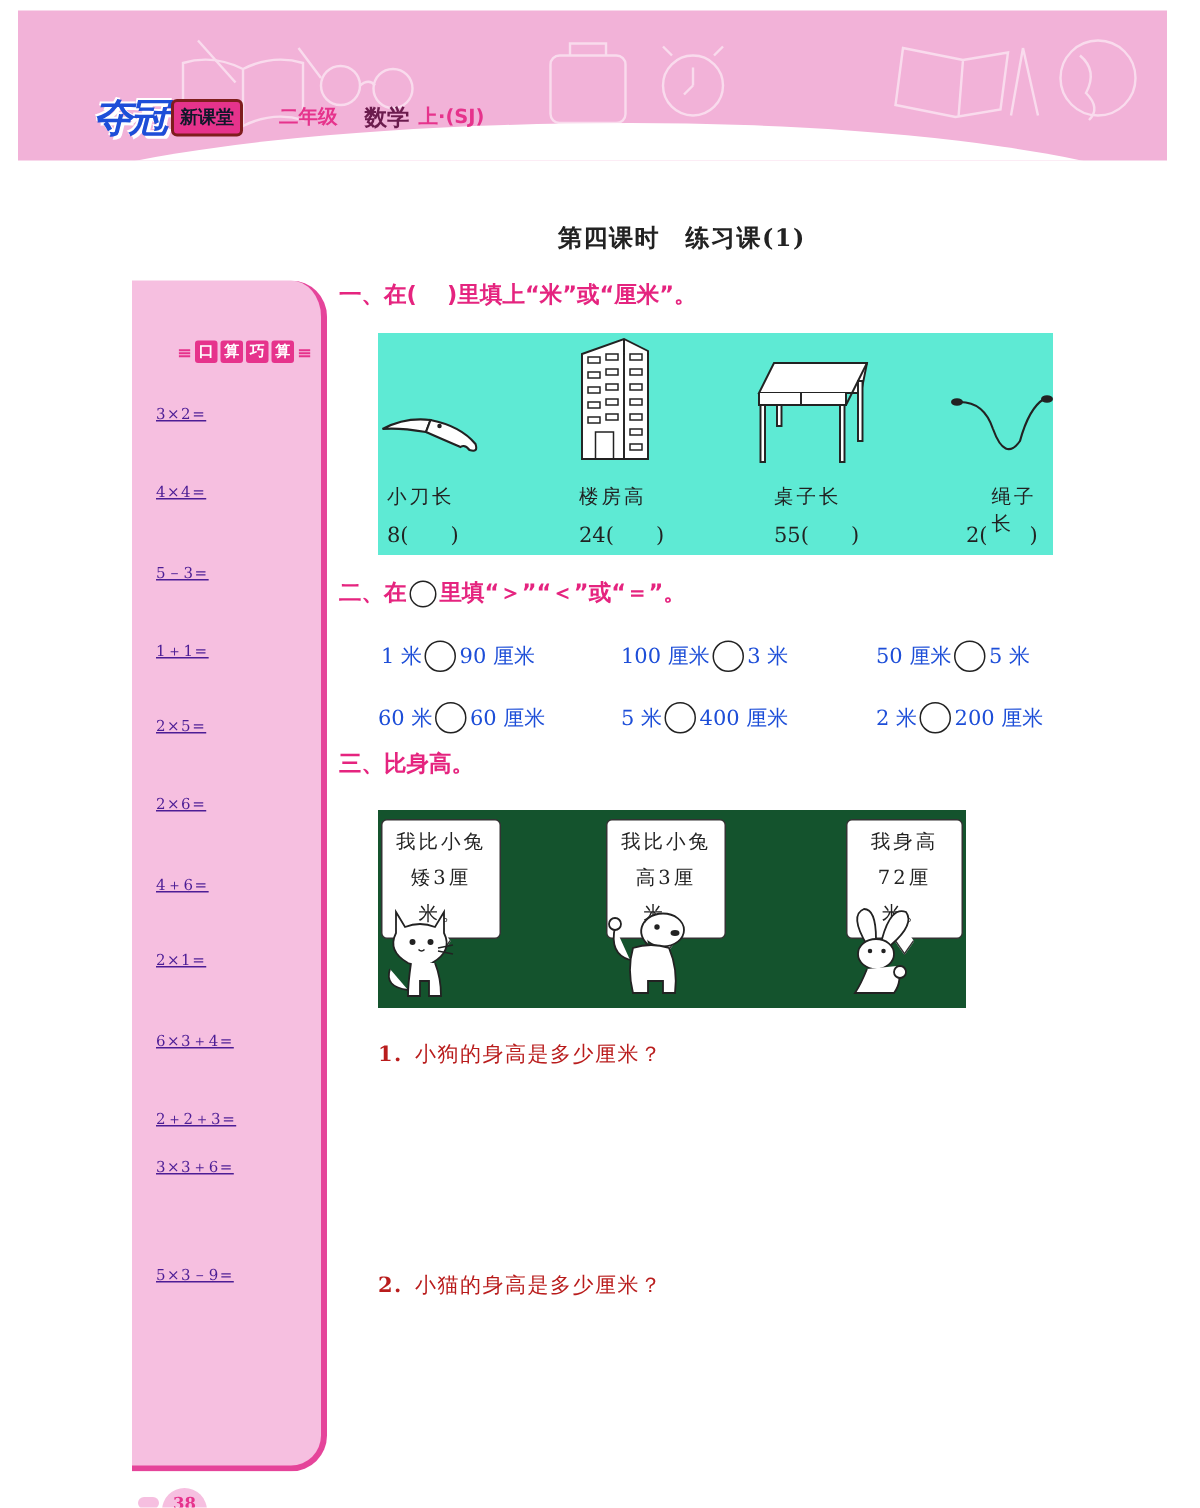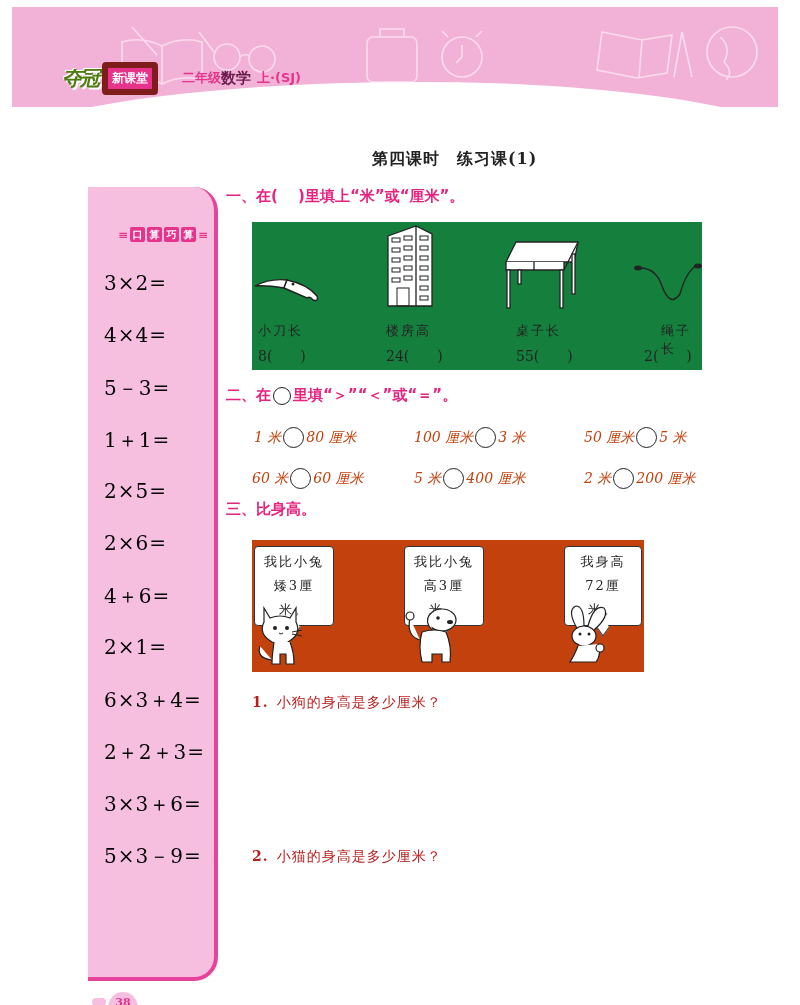--- a/index.html
+++ b/index.html
@@ -1,38 +1,38 @@
 <!DOCTYPE html>
 <html><head>
 <meta charset="utf-8">
 <style>
   html,body{margin:0;padding:0;background:#fff;}
   body{width:800px;height:1005px;position:relative;overflow:hidden;font-family:"DejaVu Serif","Liberation Serif",serif;color:#222;}
   .banner{position:absolute;left:12px;top:7px;width:766px;height:100px;background:#f2b2d8;border-radius:0;overflow:hidden;}
   .banner-curve{position:absolute;left:-20px;top:75px;width:820px;height:80px;background:#fff;border-radius:60% 55% 0 0/100% 100% 0 0;}
   .banner-sketch{position:absolute;stroke:#fbe3f1;fill:none;stroke-width:1.6;opacity:.85;}
   .logo{position:absolute;left:62px;top:60px;height:36px;display:flex;align-items:center;}
-  .logo-main{font-family:"DejaVu Sans",sans-serif;font-weight:bold;font-style:italic;font-size:20px;color:#4d7c0f;letter-spacing:-2px;text-shadow:2px 2px 0 #fff,-1px -1px 0 #fff;}
-  .logo-badge{margin-left:4px;background:#e6338c;color:#ffffff;font-family:"DejaVu Sans",sans-serif;font-size:12px;font-weight:bold;padding:2px 4px;border-radius:4px;border:6px solid #7f1d1d;}
+  .logo-main{font-family:"DejaVu Sans",sans-serif;font-weight:bold;font-style:italic;font-size:26px;color:#1d4ed8;letter-spacing:-2px;text-shadow:2px 2px 0 #fff,-1px -1px 0 #fff;}
+  .logo-badge{margin-left:4px;background:#e6338c;color:#0f172a;font-family:"DejaVu Sans",sans-serif;font-size:12px;font-weight:bold;padding:2px 4px;border-radius:4px;border:2px solid #7f1d1d;}
   .grade{margin-left:24px;font-family:"DejaVu Sans",sans-serif;font-size:13px;font-weight:bold;color:#e6338c;}
-  .subject{margin-left:0;font-family:"DejaVu Sans",sans-serif;font-size:15px;font-weight:bold;color:#6b1b4d;}
+  .subject{margin-left:18px;font-family:"DejaVu Sans",sans-serif;font-size:15px;font-weight:bold;color:#6b1b4d;}
   .vol{margin-left:6px;font-family:"DejaVu Sans",sans-serif;font-size:13px;font-weight:bold;color:#e6338c;}
   .lesson-title{position:absolute;left:372px;top:132px;font-size:16px;font-weight:bold;color:#222;letter-spacing:1px;margin-top:17px;}
   .sidebar{position:absolute;left:88px;top:187px;width:126px;height:790px;background:#f6bfe0;border-right:4px solid #e5449a;border-bottom:4px solid #e5449a;border-radius:0 24px 24px 0;}
   .sidebar-tag{position:absolute;left:30px;top:40px;display:flex;gap:2px;align-items:center;}
   .sidebar-tag .dash{color:#e6338c;font-size:12px;font-weight:bold;}
   .sidebar-tag .ch{background:#e6338c;color:#fff;font-family:"DejaVu Sans",sans-serif;font-size:10px;font-weight:bold;width:15px;height:15px;line-height:15px;text-align:center;border-radius:2px;}
-  .mental{position:absolute;left:16px;font-size:20px;color:#000000;letter-spacing:1px;}
+  .mental{position:absolute;left:16px;font-size:10px;color:#4c1d95;letter-spacing:1px;text-decoration:underline;}
   .sec-title{position:absolute;font-family:"DejaVu Sans",sans-serif;font-weight:bold;color:#e5247f;font-size:15px;}
-  .pic-panel{position:absolute;left:252px;top:222px;width:450px;height:148px;background:#15803d;}
+  .pic-panel{position:absolute;left:252px;top:222px;width:450px;height:148px;background:#5eead4;}
   .item-label{position:absolute;font-size:13px;color:#222;letter-spacing:2px;}
   .item-fill{position:absolute;font-size:14px;color:#222;}
-  .cmp{position:absolute;font-size:14px;color:#c2410c;display:flex;align-items:center;white-space:nowrap;font-style:italic;}
+  .cmp{position:absolute;font-size:14px;color:#1d4ed8;display:flex;align-items:center;white-space:nowrap;}
   .circle{display:inline-block;width:19px;height:19px;border:1.5px solid #222;border-radius:50%;margin:0 2px;}
-  .animals-panel{position:absolute;left:252px;top:540px;width:392px;height:132px;background:#c2410c;}
+  .animals-panel{position:absolute;left:252px;top:540px;width:392px;height:132px;background:#14532d;}
   .bubble{position:absolute;border:1.3px solid #333;border-radius:4px;background:#fff;font-size:13px;color:#222;padding:3px 6px;line-height:24px;letter-spacing:2px;text-align:center;}
   .bubble::after{content:"";position:absolute;left:50%;bottom:-8px;width:10px;height:10px;background:#fff;border-right:1.3px solid #333;border-bottom:1.3px solid #333;transform:translateX(-50%) rotate(45deg) skew(10deg,10deg);}
   .question{position:absolute;left:252px;font-size:14px;color:#b91c1c;letter-spacing:1px;}
   .question b{font-family:"DejaVu Serif",serif;margin-right:8px;}
   .page-num{position:absolute;left:108px;top:992px;width:30px;height:30px;border-radius:50%;background:#f6bfe0;color:#e6338c;font-size:11px;font-weight:bold;text-align:center;line-height:22px;}
   .page-dots{position:absolute;left:92px;top:998px;width:14px;height:8px;border-radius:4px;background:#f6bfe0;}
 </style>
 </head>
 <body>
 
@@ -84,21 +84,21 @@
   <div class="mental" style="top:84px">3×2=</div>
   <div class="mental" style="top:136px">4×4=</div>
   <div class="mental" style="top:188px">5－3=</div>
   <div class="mental" style="top:240px">1＋1=</div>
   <div class="mental" style="top:292px">2×5=</div>
   <div class="mental" style="top:344px">2×6=</div>
   <div class="mental" style="top:396px">4＋6=</div>
   <div class="mental" style="top:448px">2×1=</div>
   <div class="mental" style="top:500px">6×3＋4=</div>
   <div class="mental" style="top:552px">2＋2＋3=</div>
-  <div class="mental" style="top:604px">3×3＋6=</div>
+  <div class="mental" style="top:584px">3×3＋6=</div>
   <div class="mental" style="top:656px">5×3－9=</div>
 </div>
 
 <div class="sec-title" style="left:226px;top:187px">一、在(　 )里填上“米”或“厘米”。</div>
 
 <div class="pic-panel">
 
   <svg style="position:absolute;left:0;top:52px" width="70" height="30" viewBox="0 0 70 30">
     <path d="M3 12 q15 -8 32 -6 l-3 8 q-18 -3 -29 -2z" fill="#fff" stroke="#222" stroke-width="1.4"></path>
     <path d="M35 6 q20 4 30 16 q2 6 -4 4 q-3 -4 -6 -2 q-14 -6 -23 -10z" fill="#fff" stroke="#222" stroke-width="1.4"></path>
@@ -161,21 +161,21 @@
 
 <div class="sec-title" style="left:226px;top:386px;display:flex;align-items:center">
   <span>二、在</span>
   <span class="circle" style="border-color:#222;width:16px;height:16px"></span>
   <span>里填“＞”“＜”或“＝”。</span>
 </div>
 
 <div class="cmp" style="left:254px;top:427px">
   <span>1 米</span>
     <span class="circle"></span>
-    <span>80 厘米</span>
+    <span>90 厘米</span>
 </div>
 <div class="cmp" style="left:414px;top:427px">
   <span>100 厘米</span>
     <span class="circle"></span>
     <span>3 米</span>
 </div>
 <div class="cmp" style="left:584px;top:427px">
   <span>50 厘米</span>
     <span class="circle"></span>
     <span>5 米</span>

